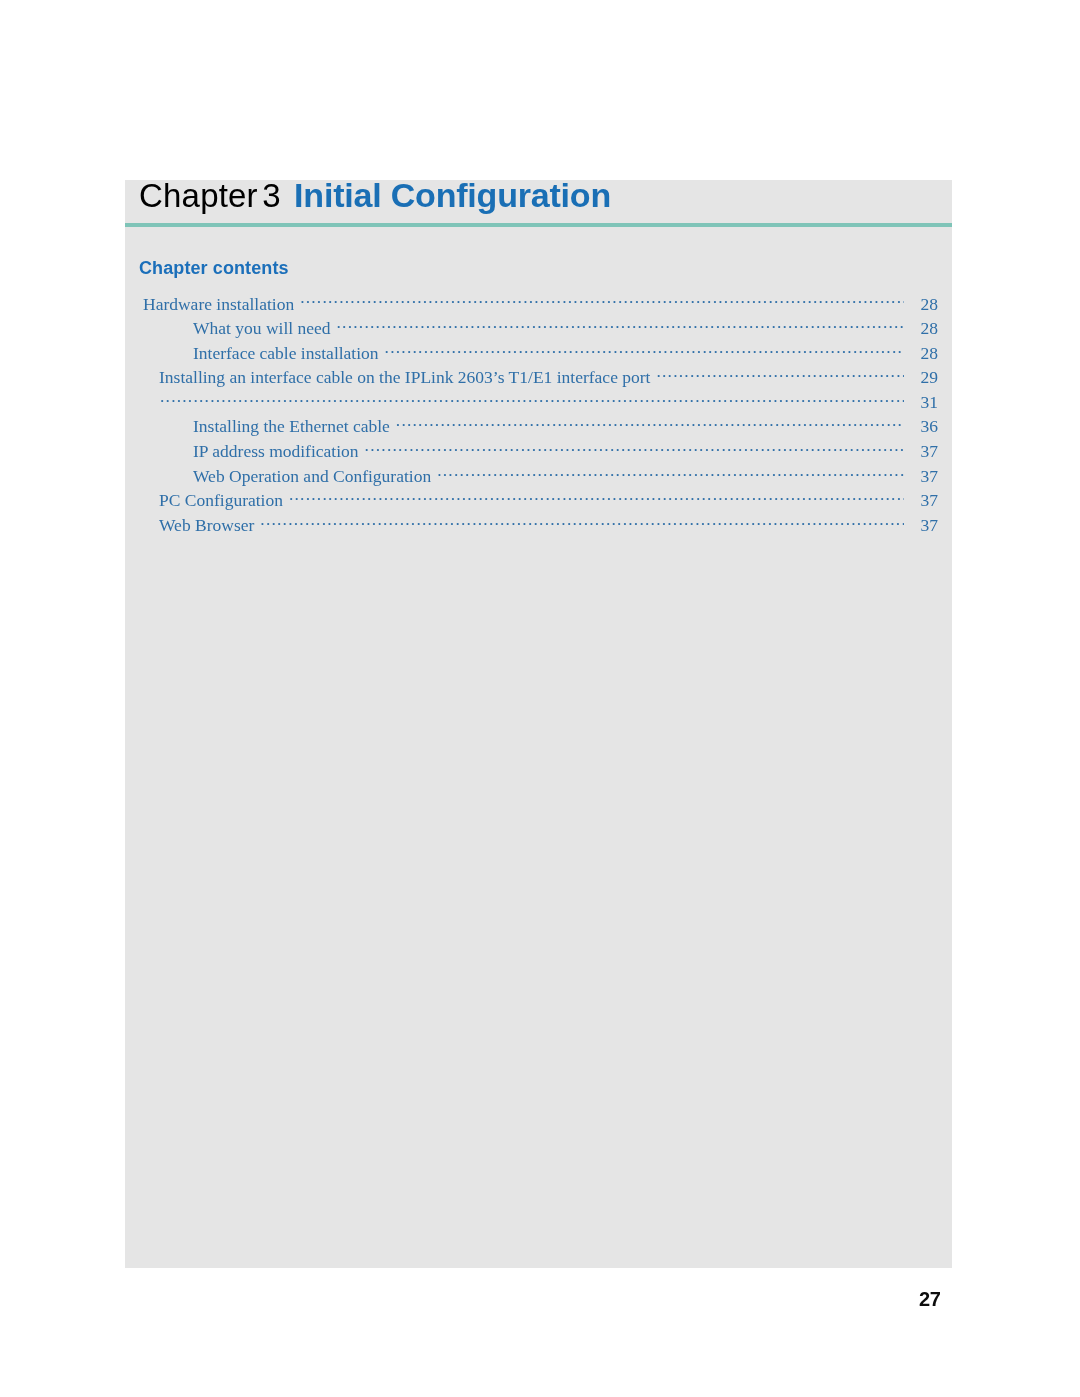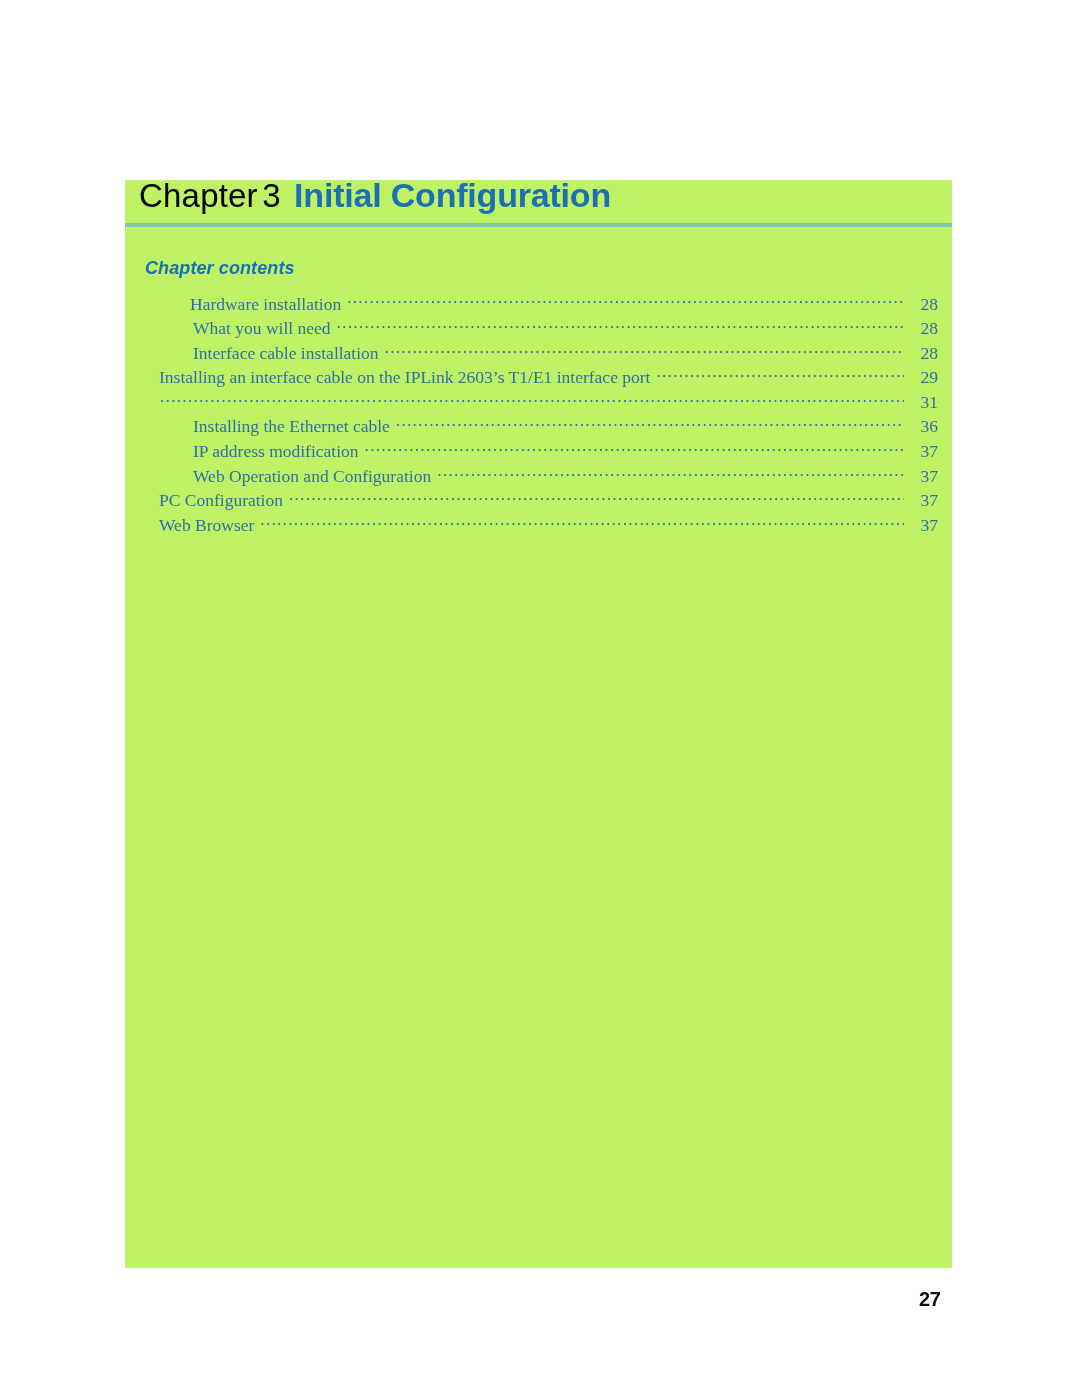--- a/index.html
+++ b/index.html
@@ -15,21 +15,21 @@
     overflow: hidden;
   }
 
   
   .page-panel {
     position: absolute;
     left: 125px;
     top: 180px;
     width: 827px;
     height: 1088px;
-    background: #bef264;
+    background: #e5e5e5;
   }
 
   
   .chapter-title {
     position: absolute;
     left: 14px;
     top: -4px;
     white-space: nowrap;
     font-family: "Liberation Sans", sans-serif;
   }
@@ -62,44 +62,42 @@
     background: #7fc4b8;
   }
 
   
   .contents-heading {
     position: absolute;
     left: 14px;
     top: 78px;
     font-family: "Liberation Sans", sans-serif;
     font-weight: bold;
-    font-style: italic;
     font-size: 18px;
     color: #1b6fba;
     letter-spacing: 0.1px;
-    margin-left: 6px;
   }
 
   
   .toc {
     position: absolute;
     left: 0px;
     top: 112px;
     width: 827px;
   }
   .toc-row {
     display: flex;
     align-items: baseline;
     height: 24.6px;
     color: #2f6fa8;
     font-family: "Liberation Serif", serif;
     font-size: 17.5px;
     white-space: nowrap;
   }
-  .toc-row.lvl-1 { padding-left: 65px; }
+  .toc-row.lvl-1 { padding-left: 18px; }
   .toc-row.lvl-2 { padding-left: 68px; }
   .toc-row.lvl-3 { padding-left: 34px; }
 
   .toc-label {
     flex: 0 0 auto;
   }
   .toc-leader {
     flex: 1 1 auto;
     overflow: hidden;
     margin: 0 1px;

